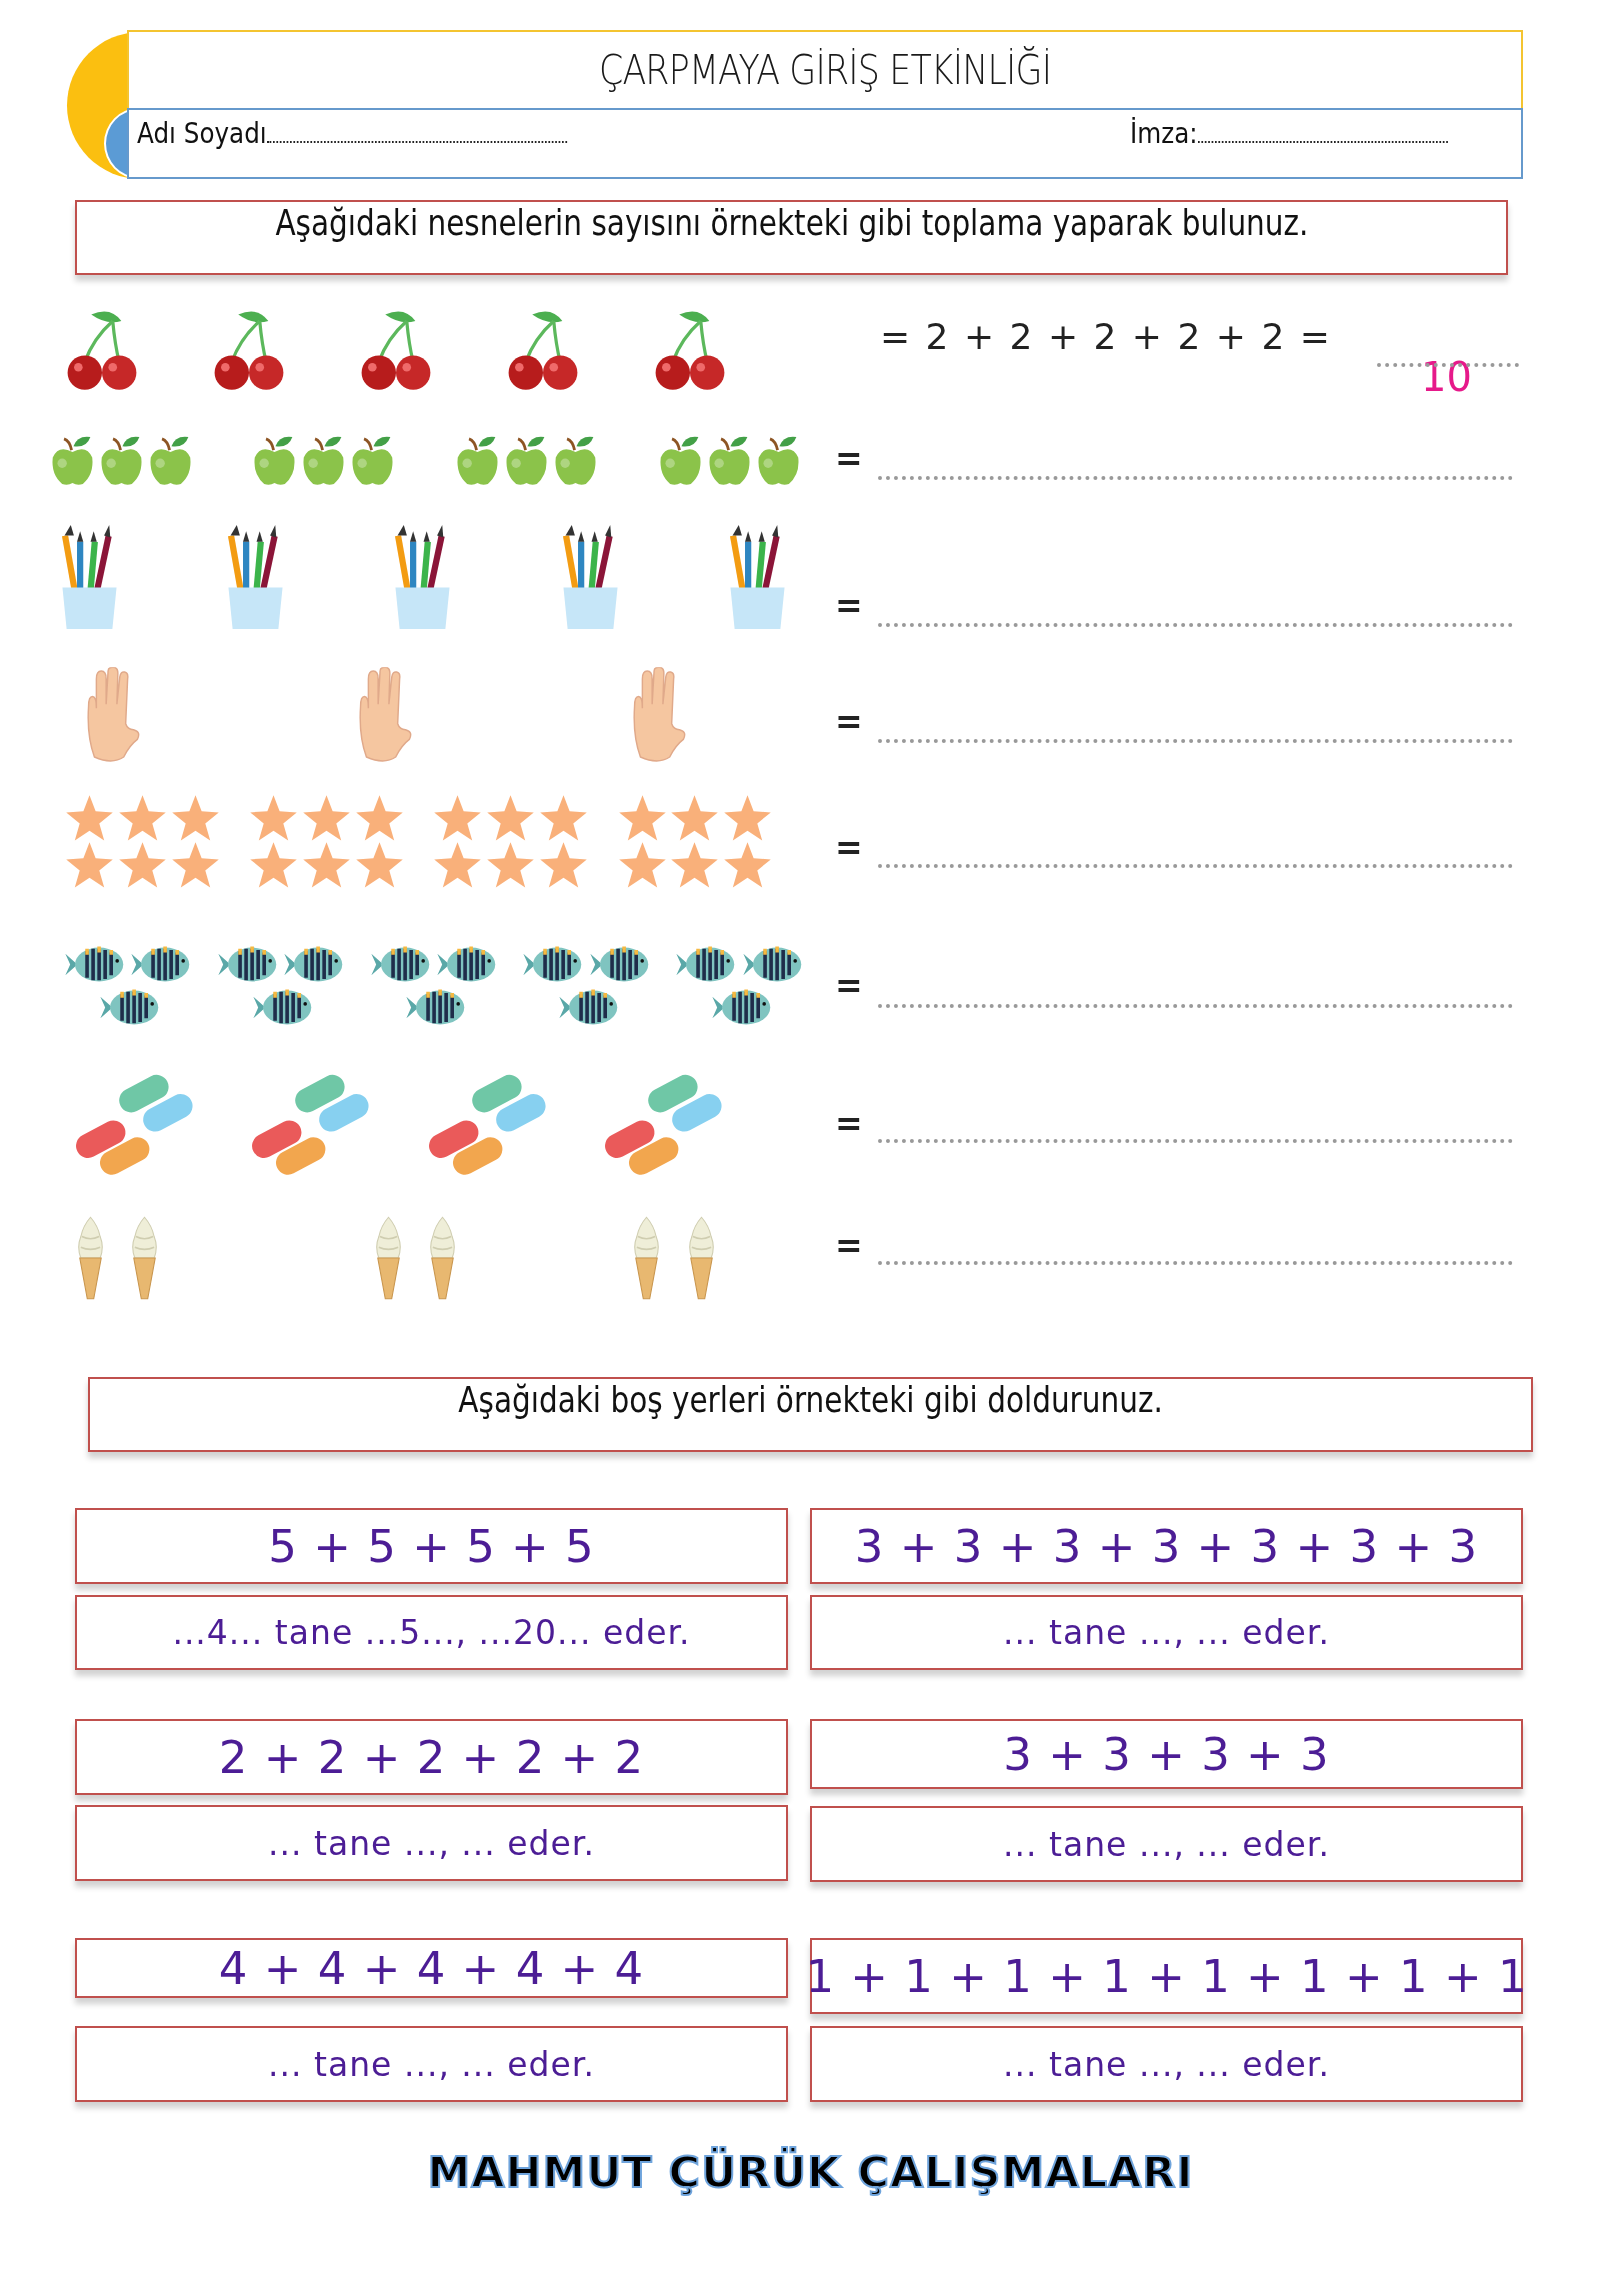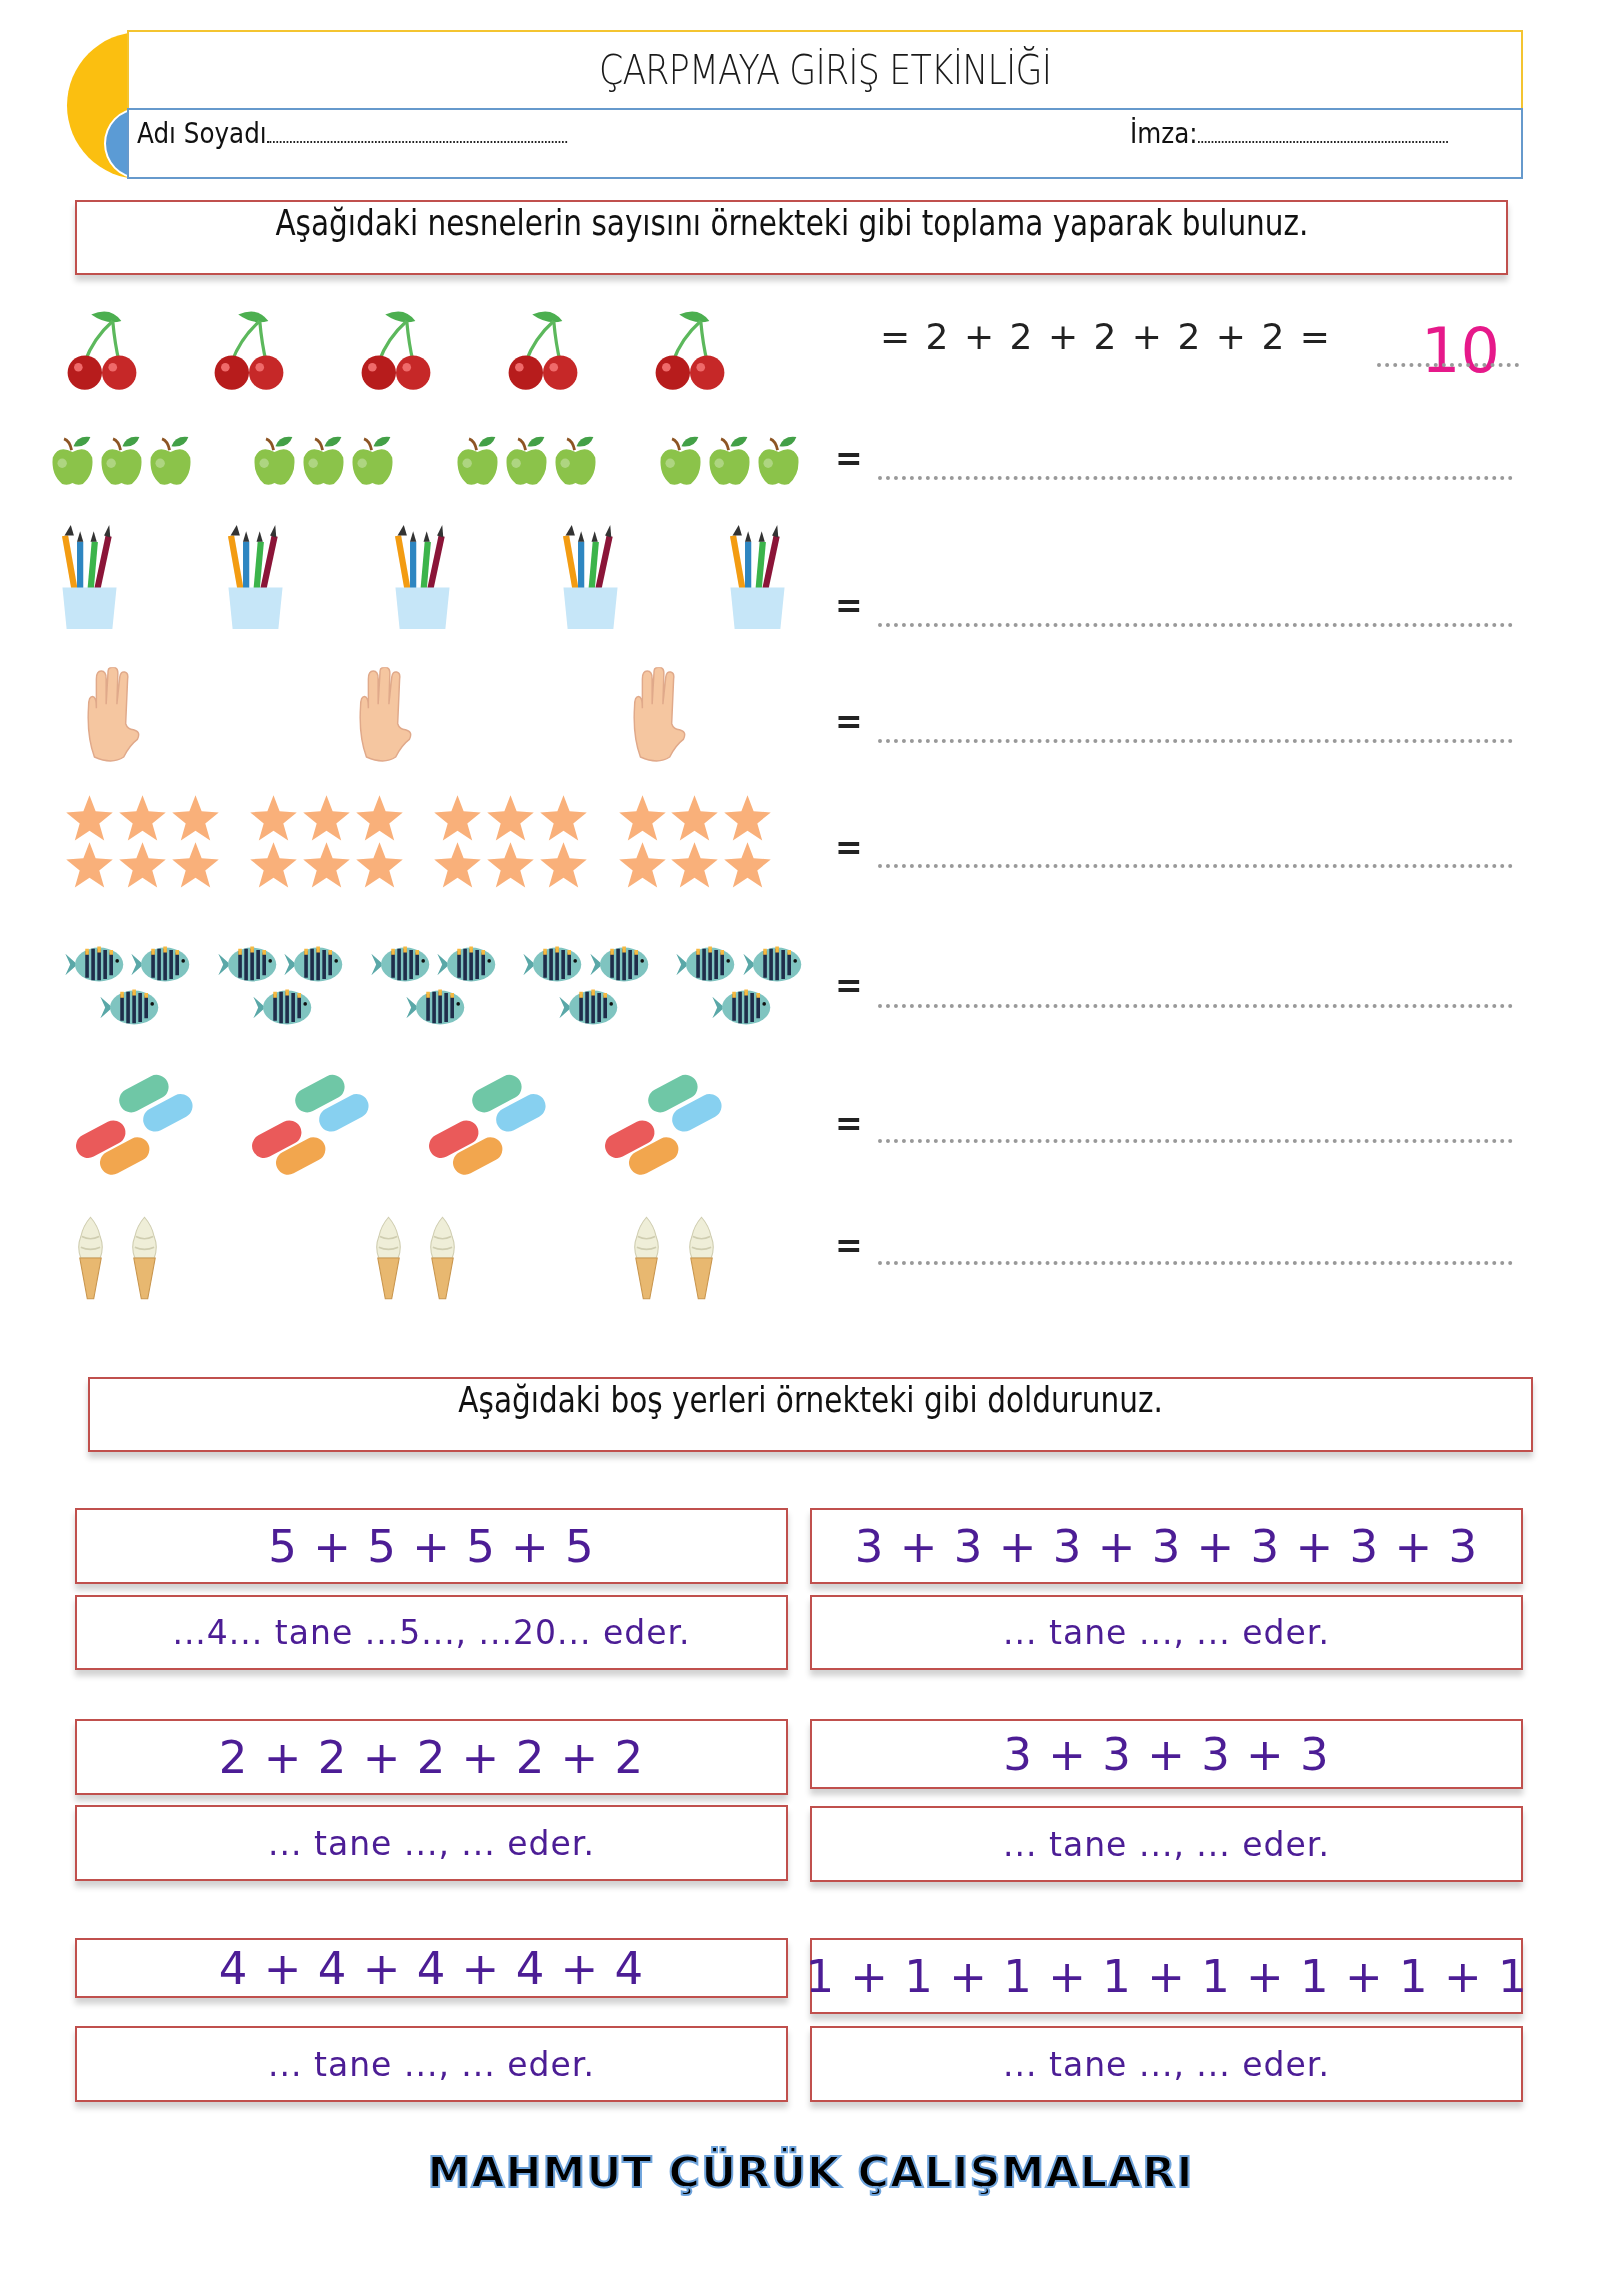--- a/index.html
+++ b/index.html
@@ -18,21 +18,21 @@
   .sign-label { left: 1130px; top: 116px; font-size: 29px; transform-origin: left center; transform: scaleX(0.85); white-space: nowrap; color: #111; }
 
   
   .instr { background: #fff; border: 2.9px solid #c0504d; box-shadow: 0 5.9px 5.9px rgba(0,0,0,0.18); display: flex; align-items: flex-start; justify-content: center; }
   .instr span { font-size: 36px; display: inline-block; transform: scaleX(0.82); white-space: nowrap; color: #111; }
   .instr1 { left: 75px; top: 200px; width: 1433px; height: 75px; }
   .instr2 { left: 88px; top: 1377px; width: 1445px; height: 75px; }
   .eq-sign { position: absolute; left: 835px; font-size: 33px; font-weight: bold; color: #222; }
   .dotline { position: absolute; left: 878px; width: 635px; border-bottom: 4.9px dotted #999; }
   .example-expr { position: absolute; left: 880px; font-size: 36px; color: #222; letter-spacing: 2px; white-space: nowrap; }
-  .example-answer { position: absolute; left: 1421px; font-size: 62px; color: #e6198a; }
+  .example-answer { position: absolute; left: 1421px; font-size: 40px; color: #e6198a; margin-top: 40px; }
   .answer-dots { position: absolute; left: 1377px; width: 142px; border-bottom: 4.9px dotted #999; }
 
   .icon { position: absolute; }
 
   
   .card { position: absolute; background: #fff; border: 2.9px solid #c0504d; box-shadow: 0 5.9px 5.9px rgba(0,0,0,0.18); display: flex; align-items: center; justify-content: center; }
   .card span { font-size: 45px; white-space: nowrap; color: #4c1d95; letter-spacing: 1px; }
   .card.fill span { font-size: 33px; }
 
   .footer { left: 0; top: 2147px; width: 1621px; text-align: center; }

